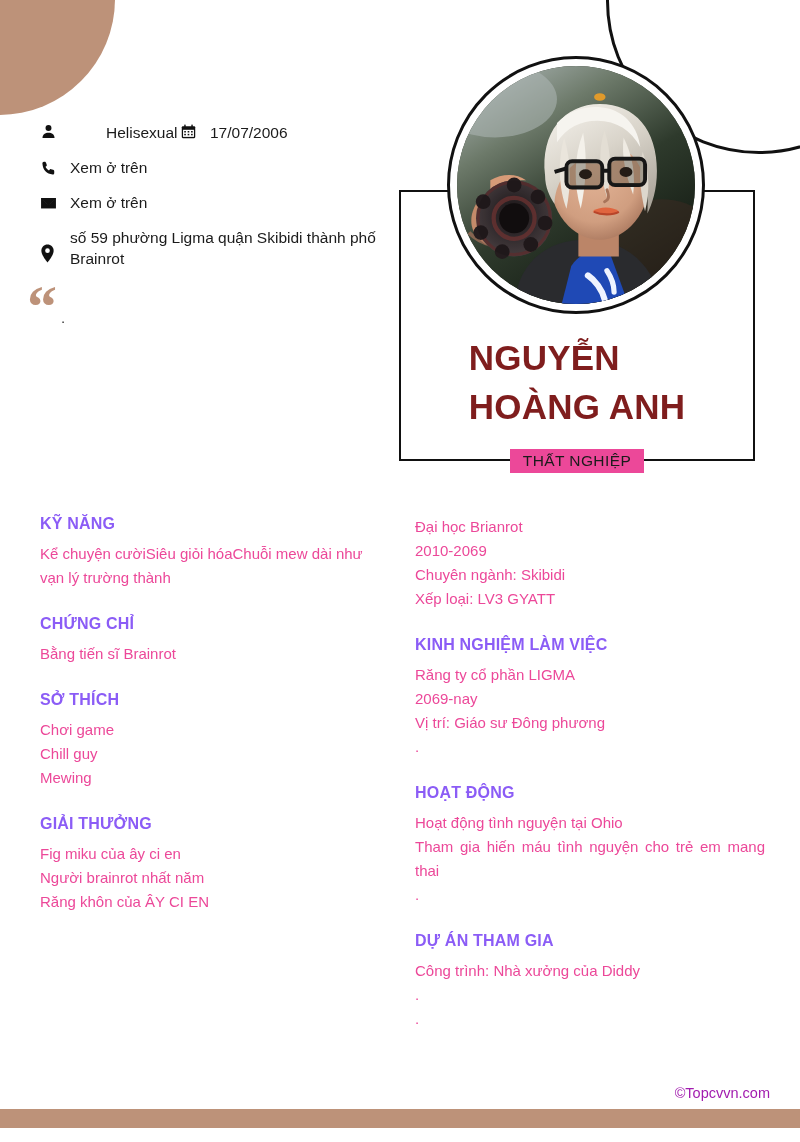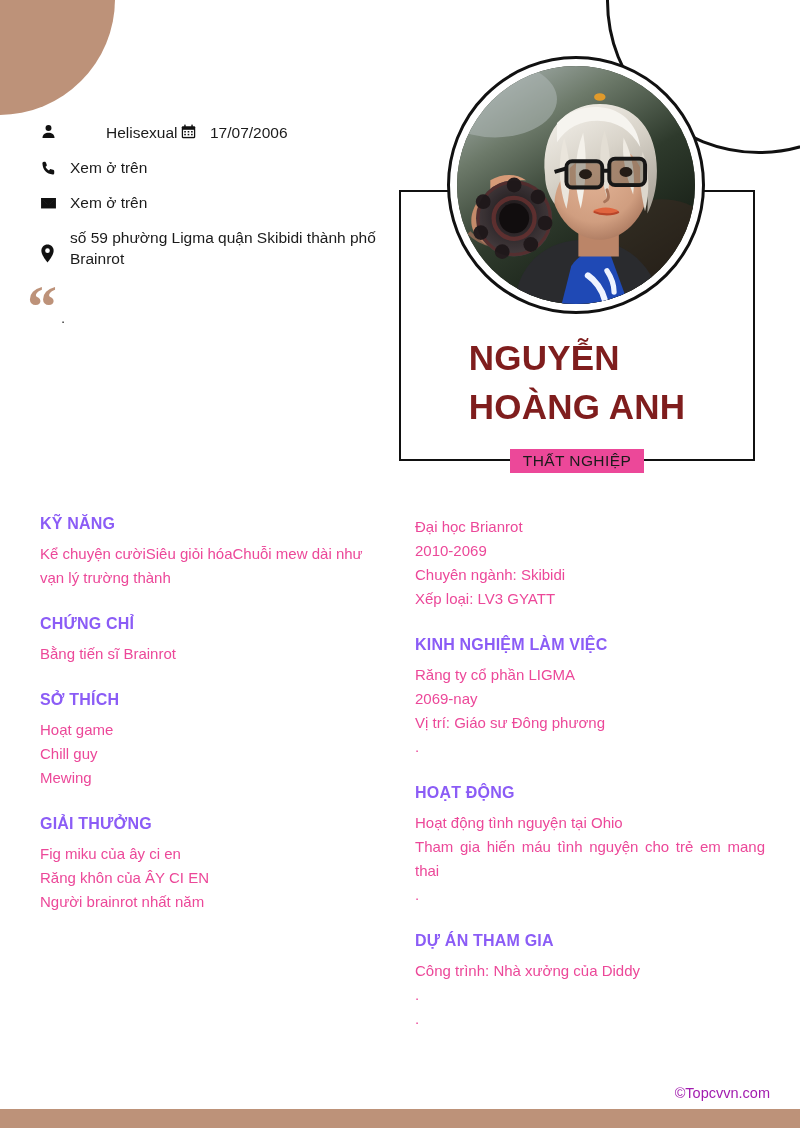--- a/index.html
+++ b/index.html
@@ -383,32 +383,32 @@
       <div class="sect">
         <div class="sect-title">CHỨNG CHỈ</div>
         <div class="sect-body">
           <span class="ln">Bằng tiến sĩ Brainrot</span>
         </div>
       </div>
 
       <div class="sect">
         <div class="sect-title">SỞ THÍCH</div>
         <div class="sect-body">
-          <span class="ln">Hoạt game</span>
+          <span class="ln">Chơi game</span>
           <span class="ln">Chill guy</span>
           <span class="ln">Mewing</span>
         </div>
       </div>
 
       <div class="sect">
         <div class="sect-title">GIẢI THƯỞNG</div>
         <div class="sect-body">
           <span class="ln">Fig miku của ây ci en</span>
+          <span class="ln">Người brainrot nhất năm</span>
           <span class="ln">Răng khôn của ÂY CI EN</span>
-          <span class="ln">Người brainrot nhất năm</span>
         </div>
       </div>
 
     </div>
 
     <div class="col col-right">
 
       <div class="sect">
         <div class="sect-body">
           <span class="ln">Đại học Brianrot</span>

